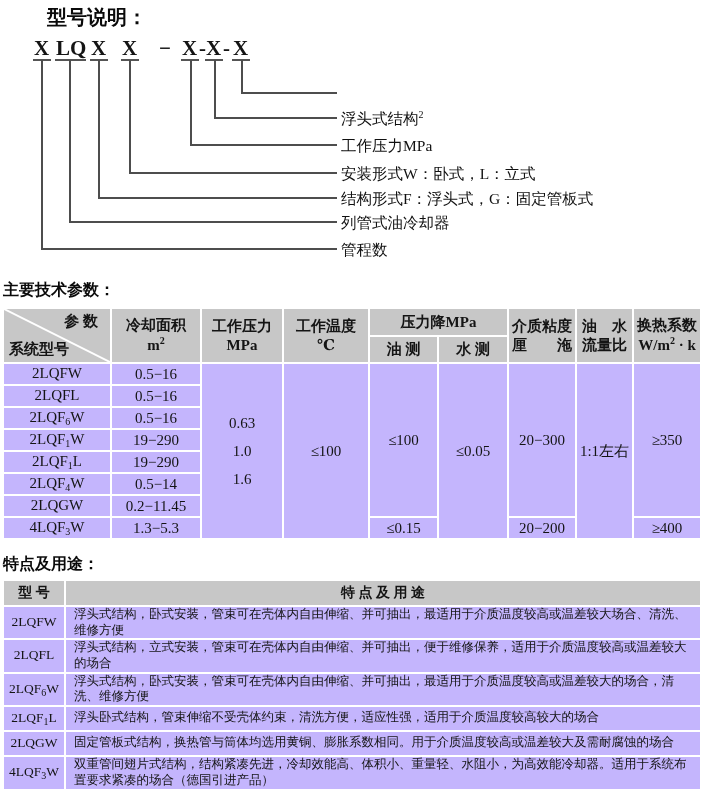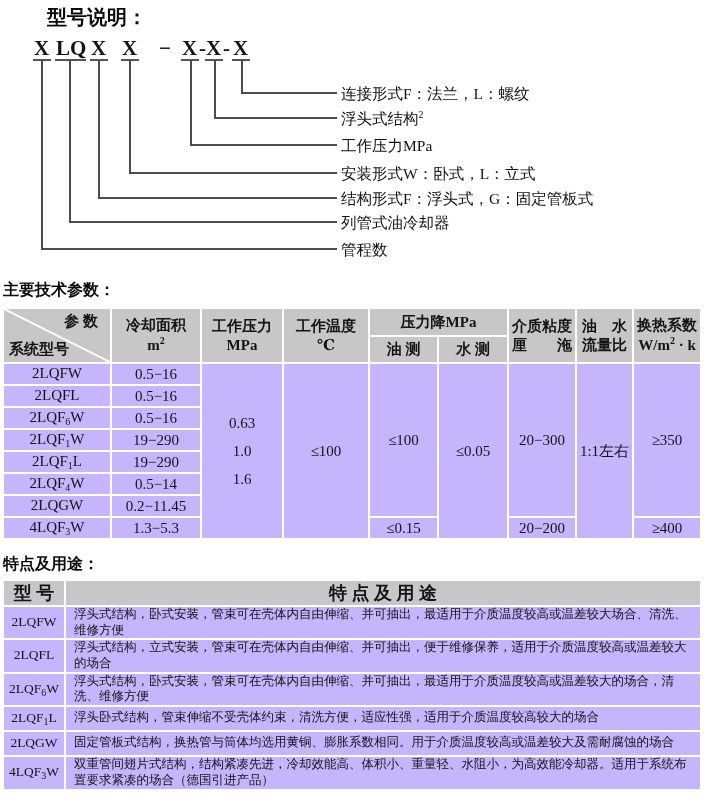--- a/index.html
+++ b/index.html
@@ -37,21 +37,21 @@
   .ptable tr.prow td { height:20px; }
   .corner { position:relative; padding:0; }
   .corner svg { position:absolute; left:0; top:0; }
   .corner .c-top { position:absolute; top:3px; right:12px; font-weight:bold; }
   .corner .c-bot { position:absolute; bottom:3px; left:5px; font-weight:bold; }
   .vals div { line-height:28px; }
 
   
   .ftable-wrap { margin:4px 0 0 2px; }
   .ftable { width:700px; }
-  .ftable tr.fh td { height:24px; font-size:18px; }
+  .ftable tr.fh td { height:24px; font-size:14px; }
   .ftable tr.frow td { height:23px; }
   .ftable tr.frow.tall td { height:32px; }
   .ftable td.desc { text-align:left; padding:0 6px 0 8px; font-size:12.5px; line-height:1.25;margin-left:36px; }
   .ftable td.fmodel { font-size:13.5px; }
 
   .mt-params { margin:8px 0 0 3px; }
   .mt-feat   { margin:14px 0 0 3px; }
 </style>
 </head>
 <body>
@@ -87,21 +87,20 @@
   <div class="vl" style="left:41px;top:60px;height:189px"></div>
 
   <div class="hl" style="left:241px;top:92px;width:96px"></div>
   <div class="hl" style="left:214px;top:117px;width:123px"></div>
   <div class="hl" style="left:190px;top:144px;width:147px"></div>
   <div class="hl" style="left:129px;top:172px;width:208px"></div>
   <div class="hl" style="left:98px;top:197px;width:239px"></div>
   <div class="hl" style="left:69px;top:221px;width:268px"></div>
   <div class="hl" style="left:41px;top:248px;width:296px"></div>
 
-  <div class="dlabel" style="top:84px"><span>连接形式F：法兰，L：螺纹</span><span class="sup"></span></div>
   <div class="dlabel" style="top:109px"><span>浮头式结构</span><span class="sup">2</span></div>
   <div class="dlabel" style="top:136px"><span>工作压力MPa</span><span class="sup"></span></div>
   <div class="dlabel" style="top:189px"><span>结构形式F：浮头式，G：固定管板式</span><span class="sup"></span></div>
   <div class="dlabel" style="top:164px"><span>安装形式W：卧式，L：立式</span><span class="sup"></span></div>
   <div class="dlabel" style="top:213px"><span>列管式油冷却器</span><span class="sup"></span></div>
   <div class="dlabel" style="top:240px"><span>管程数</span><span class="sup"></span></div>
 </div>
 
 <div class="sec-title t-mid mt-params">主要技术参数：</div>
 

